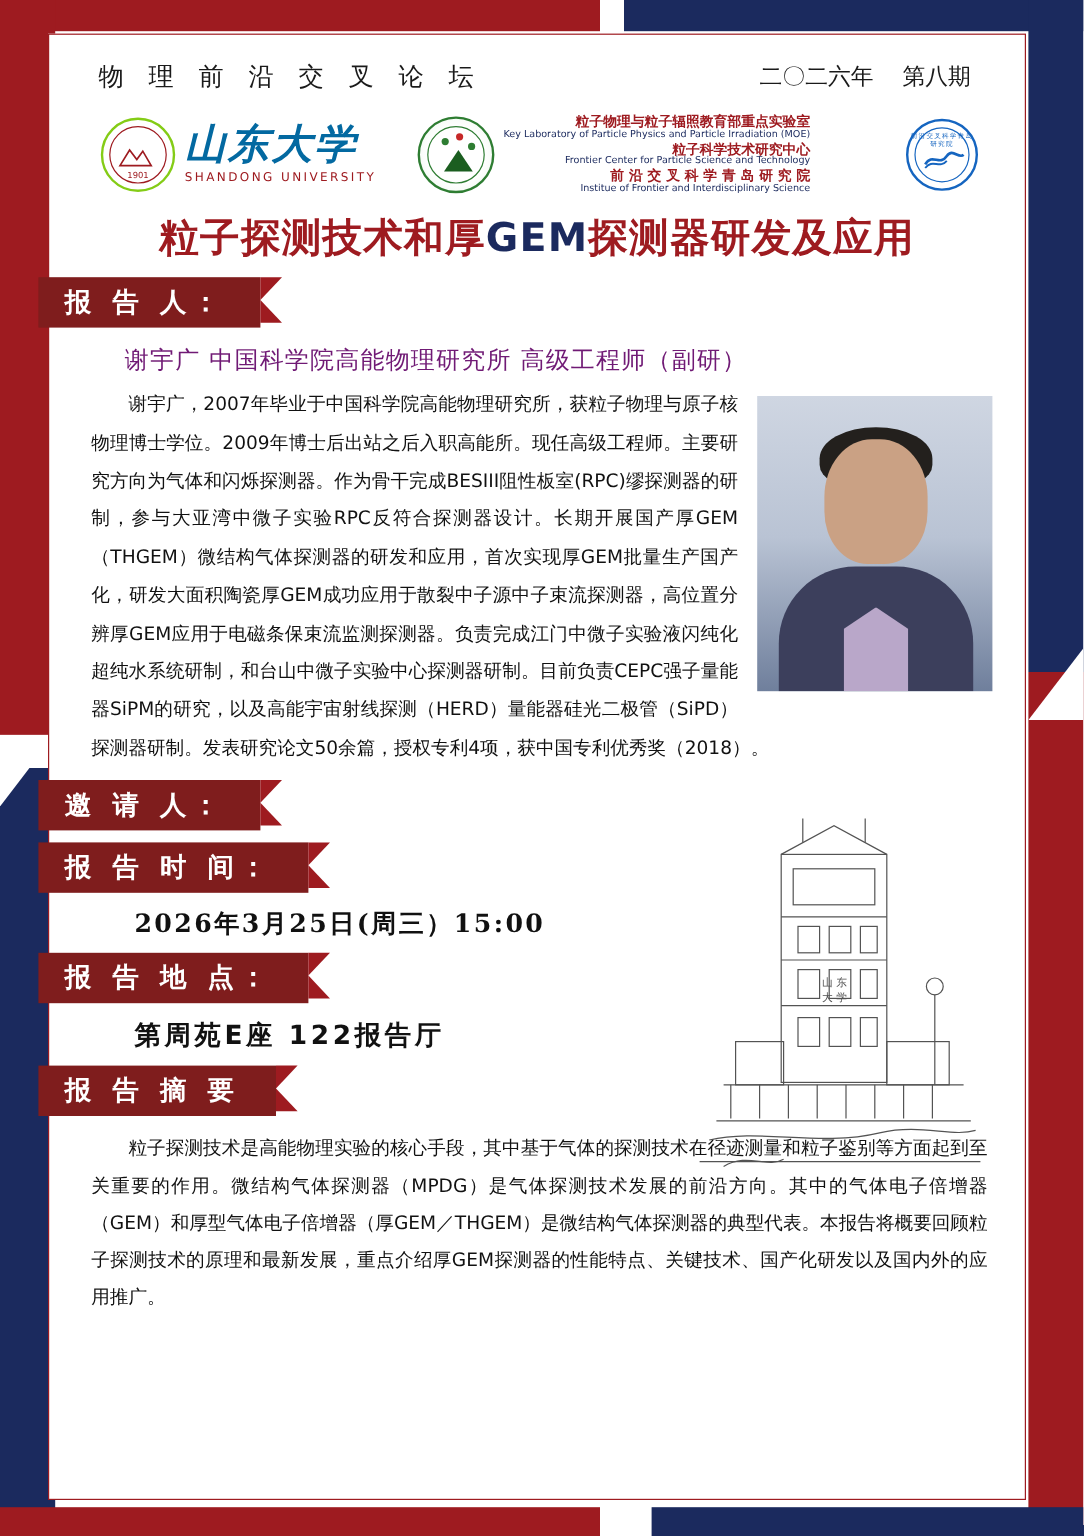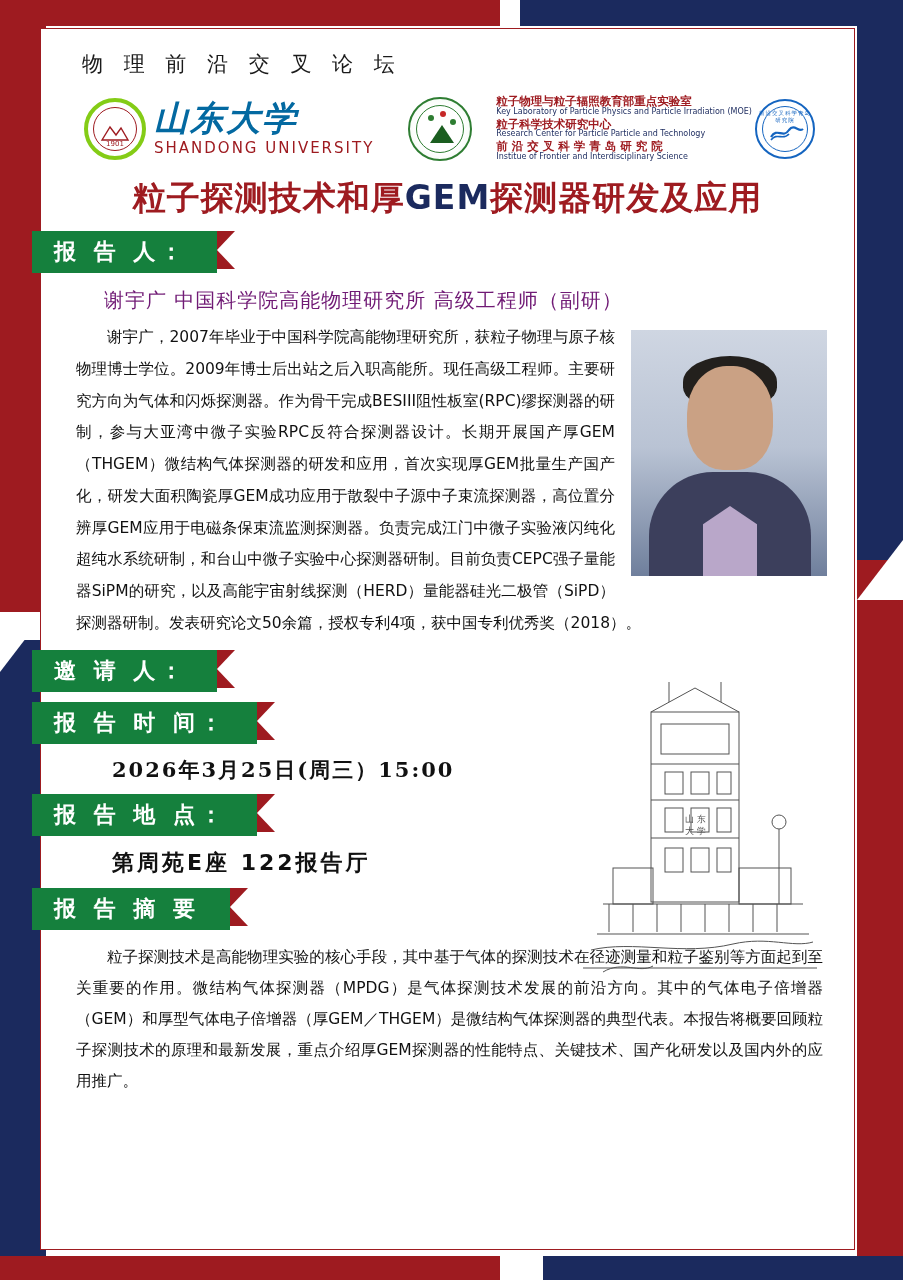--- a/index.html
+++ b/index.html
@@ -131,21 +131,21 @@
     padding: 0 24px;
   }
   .sdu-logo {
     display: flex;
     align-items: center;
     gap: 8px;
     margin-left: 14px;
   }
   .sdu-seal {
     width: 62px; height: 62px;
-    border: 4px solid #84cc16;
+    border: 2px solid #84cc16;
     border-radius: 50%;
     position: relative;
     box-sizing: border-box;
   }
   .sdu-seal::before {
     content: "";
     position: absolute;
     left: 5px; top: 5px; right: 5px; bottom: 5px;
     border: 1px solid #9e1b20;
     border-radius: 50%;
@@ -173,31 +173,32 @@
     font-family: "DejaVu Serif", "Liberation Serif", serif;
     font-size: 34px;
     font-weight: bold;
     font-style: italic;
     color: #0369a1;
     letter-spacing: 2px;
     line-height: 1.05;
   }
   .sdu-en {
     font-family: "DejaVu Sans", sans-serif;
-    font-size: 15px;
+    font-size: 10px;
     letter-spacing: 2px;
     color: #9e1b20;
     text-align: center;
     margin-top: 3px;
   }
   .lab-block {
     display: flex;
     align-items: center;
-    gap: 24px;
+    gap: 8px;
     margin-left: 34px;
+    text-align: right;
   }
   .lab-seal {
     width: 64px; height: 64px;
     border-radius: 50%;
     border: 2px solid #2e7d32;
     position: relative;
     box-sizing: border-box;
     background: radial-gradient(circle at 50% 50%, #ffffff 55%, #eaf5ea 100%);
   }
   .lab-seal::before {
@@ -278,21 +279,21 @@
     font-weight: bold;
     letter-spacing: 1px;
   }
   .main-title .part-red { color: #9e1b20; }
   .main-title .part-navy { color: #1b2a5e; }
 
   
   .tag {
     position: relative;
     display: inline-block;
-    background: #15803d;
+    background: #7f1d1d;
     color: #ffffff;
     font-family: "DejaVu Sans", "Liberation Sans", sans-serif;
     font-size: 22px;
     font-weight: bold;
     letter-spacing: 5px;
     padding: 6px 30px 6px 22px;
     margin-left: -14px;
   }
   .tag::after {
     content: "";
@@ -412,20 +413,24 @@
   <div class="bg-right-red"></div>
   <div class="bg-right-notch"></div>
   <div class="bg-bottom-red"></div>
   <div class="bg-bottom-navy"></div>
   <div class="inner-frame"></div>
 
   <div class="content">
 
     <div class="header-row">
       <div class="forum-title">物 理 前 沿 交 叉 论 坛</div>
+      <div class="issue">
+        <span>二〇二六年</span>
+        <span class="issue-no">第八期</span>
+      </div>
     </div>
 
     <div class="logo-strip">
 
       <div class="sdu-logo">
         <div class="sdu-seal">
           <svg class="seal-mtn" viewBox="0 0 38 20">
             <path d="M2 18 L10 5 L16 13 L21 6 L28 18 Z" fill="none" stroke="#9e1b20" stroke-width="1.4"></path>
           </svg>
           <div class="seal-year">1901</div>
@@ -440,21 +445,21 @@
         <div class="lab-seal">
           <span class="dot d1"></span>
           <span class="dot d2"></span>
           <span class="dot d3"></span>
           <span class="tri"></span>
         </div>
         <div class="lab-text">
           <div class="lab-cn">粒子物理与粒子辐照教育部重点实验室</div>
           <div class="lab-en">Key Laboratory of Particle Physics and Particle Irradiation (MOE)</div>
           <div class="lab-cn">粒子科学技术研究中心</div>
-          <div class="lab-en">Research Center for Particle Particle and Technology</div>
+          <div class="lab-en">Frontier Center for Particle Science and Technology</div>
           <div class="lab-cn">前 沿 交 叉 科 学 青 岛 研 究 院</div>
           <div class="lab-en">Institue of Frontier and Interdisciplinary Science</div>
         </div>
       </div>
 
       <div class="qd-seal">
         <div class="qd-ring-text">前沿交叉科学青岛研究院</div>
         <svg class="wave" viewBox="0 0 34 16">
           <path d="M1 12 C7 2, 13 14, 19 5 C24 -2, 29 8, 33 4" fill="none" stroke="#1565c0" stroke-width="2.2"></path>
           <path d="M1 15 C7 7, 13 16, 19 9" fill="none" stroke="#1565c0" stroke-width="1.6"></path>

